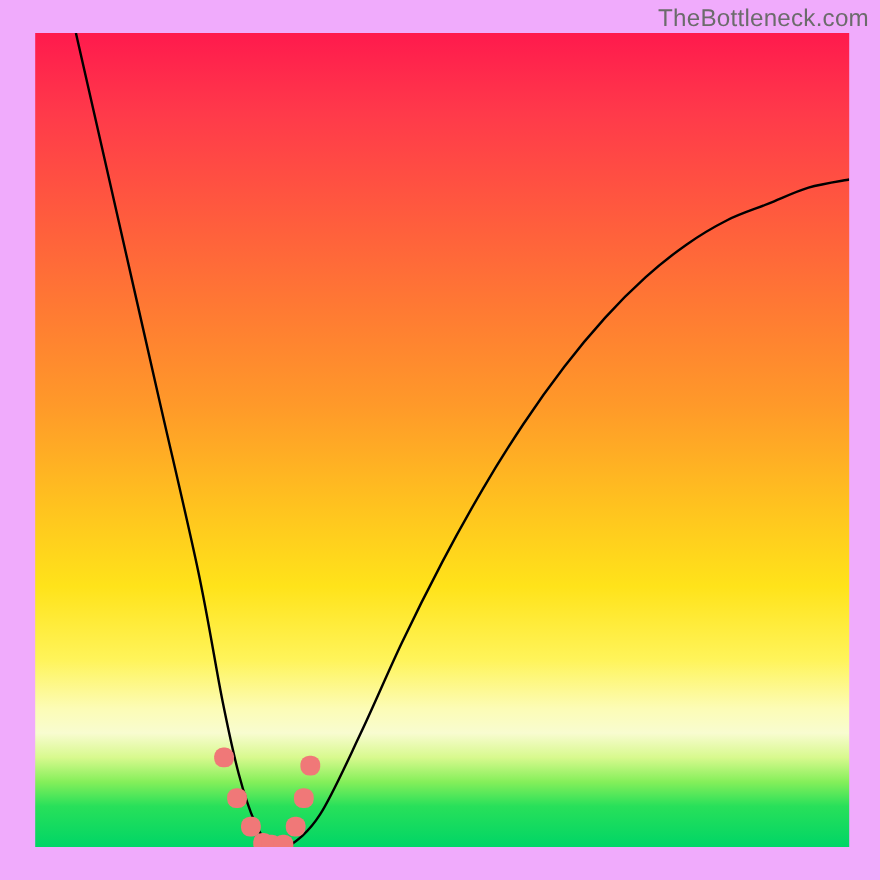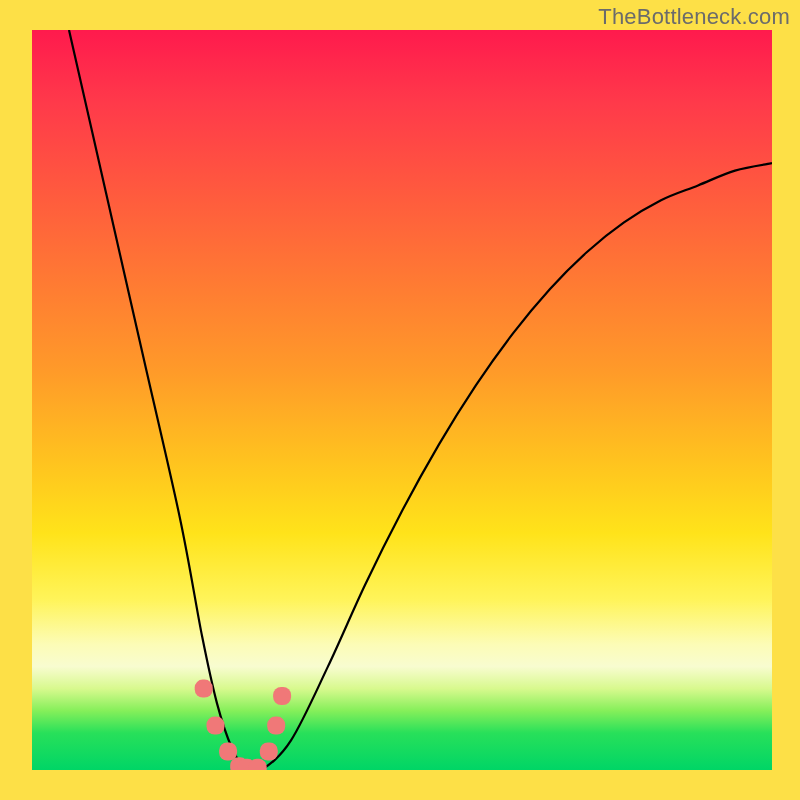--- a/index.html
+++ b/index.html
@@ -10,21 +10,21 @@
     overflow: hidden;
     background: #000;
     font-family: Arial, Helvetica, sans-serif;
   }
   .frame {
     position: absolute;
     left: 0;
     top: 0;
     width: 800px;
     height: 800px;
-    background: #fde047;
+    background: #f0abfc;
   }
   .plot {
     position: absolute;
     left: 32px;
     top: 30px;
     width: 740px;
     height: 740px;
     
     background: linear-gradient(
       to bottom,

